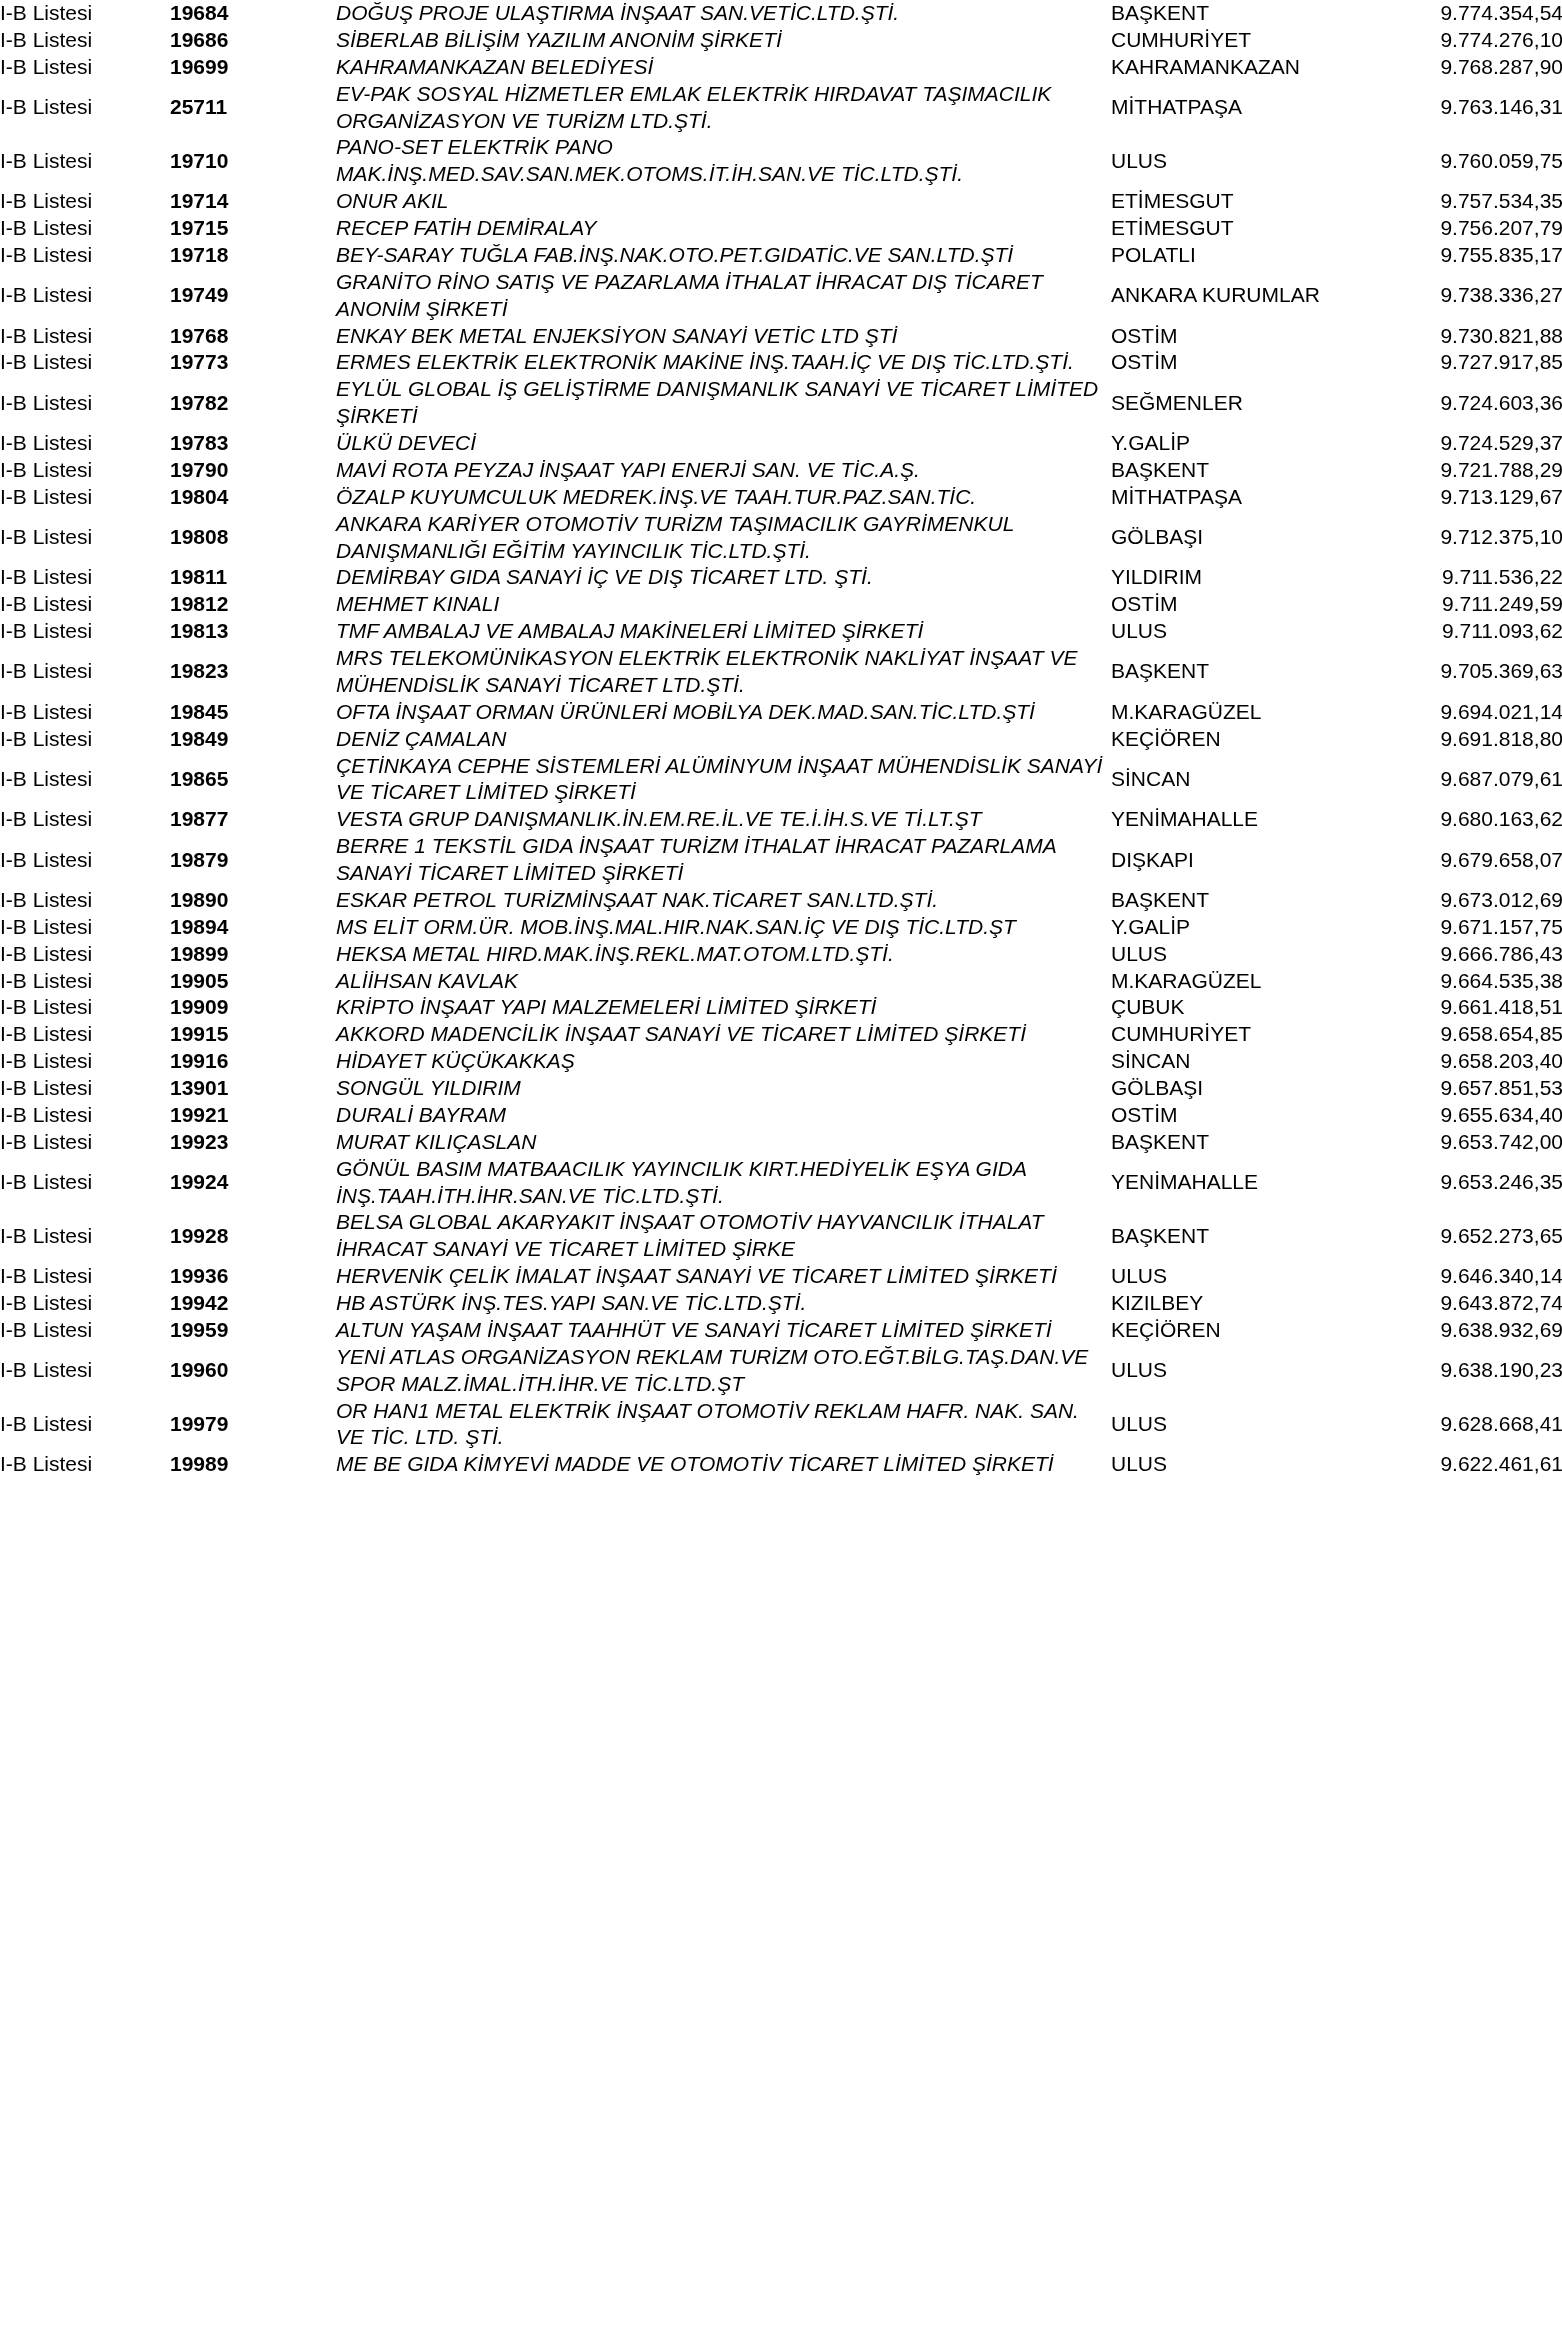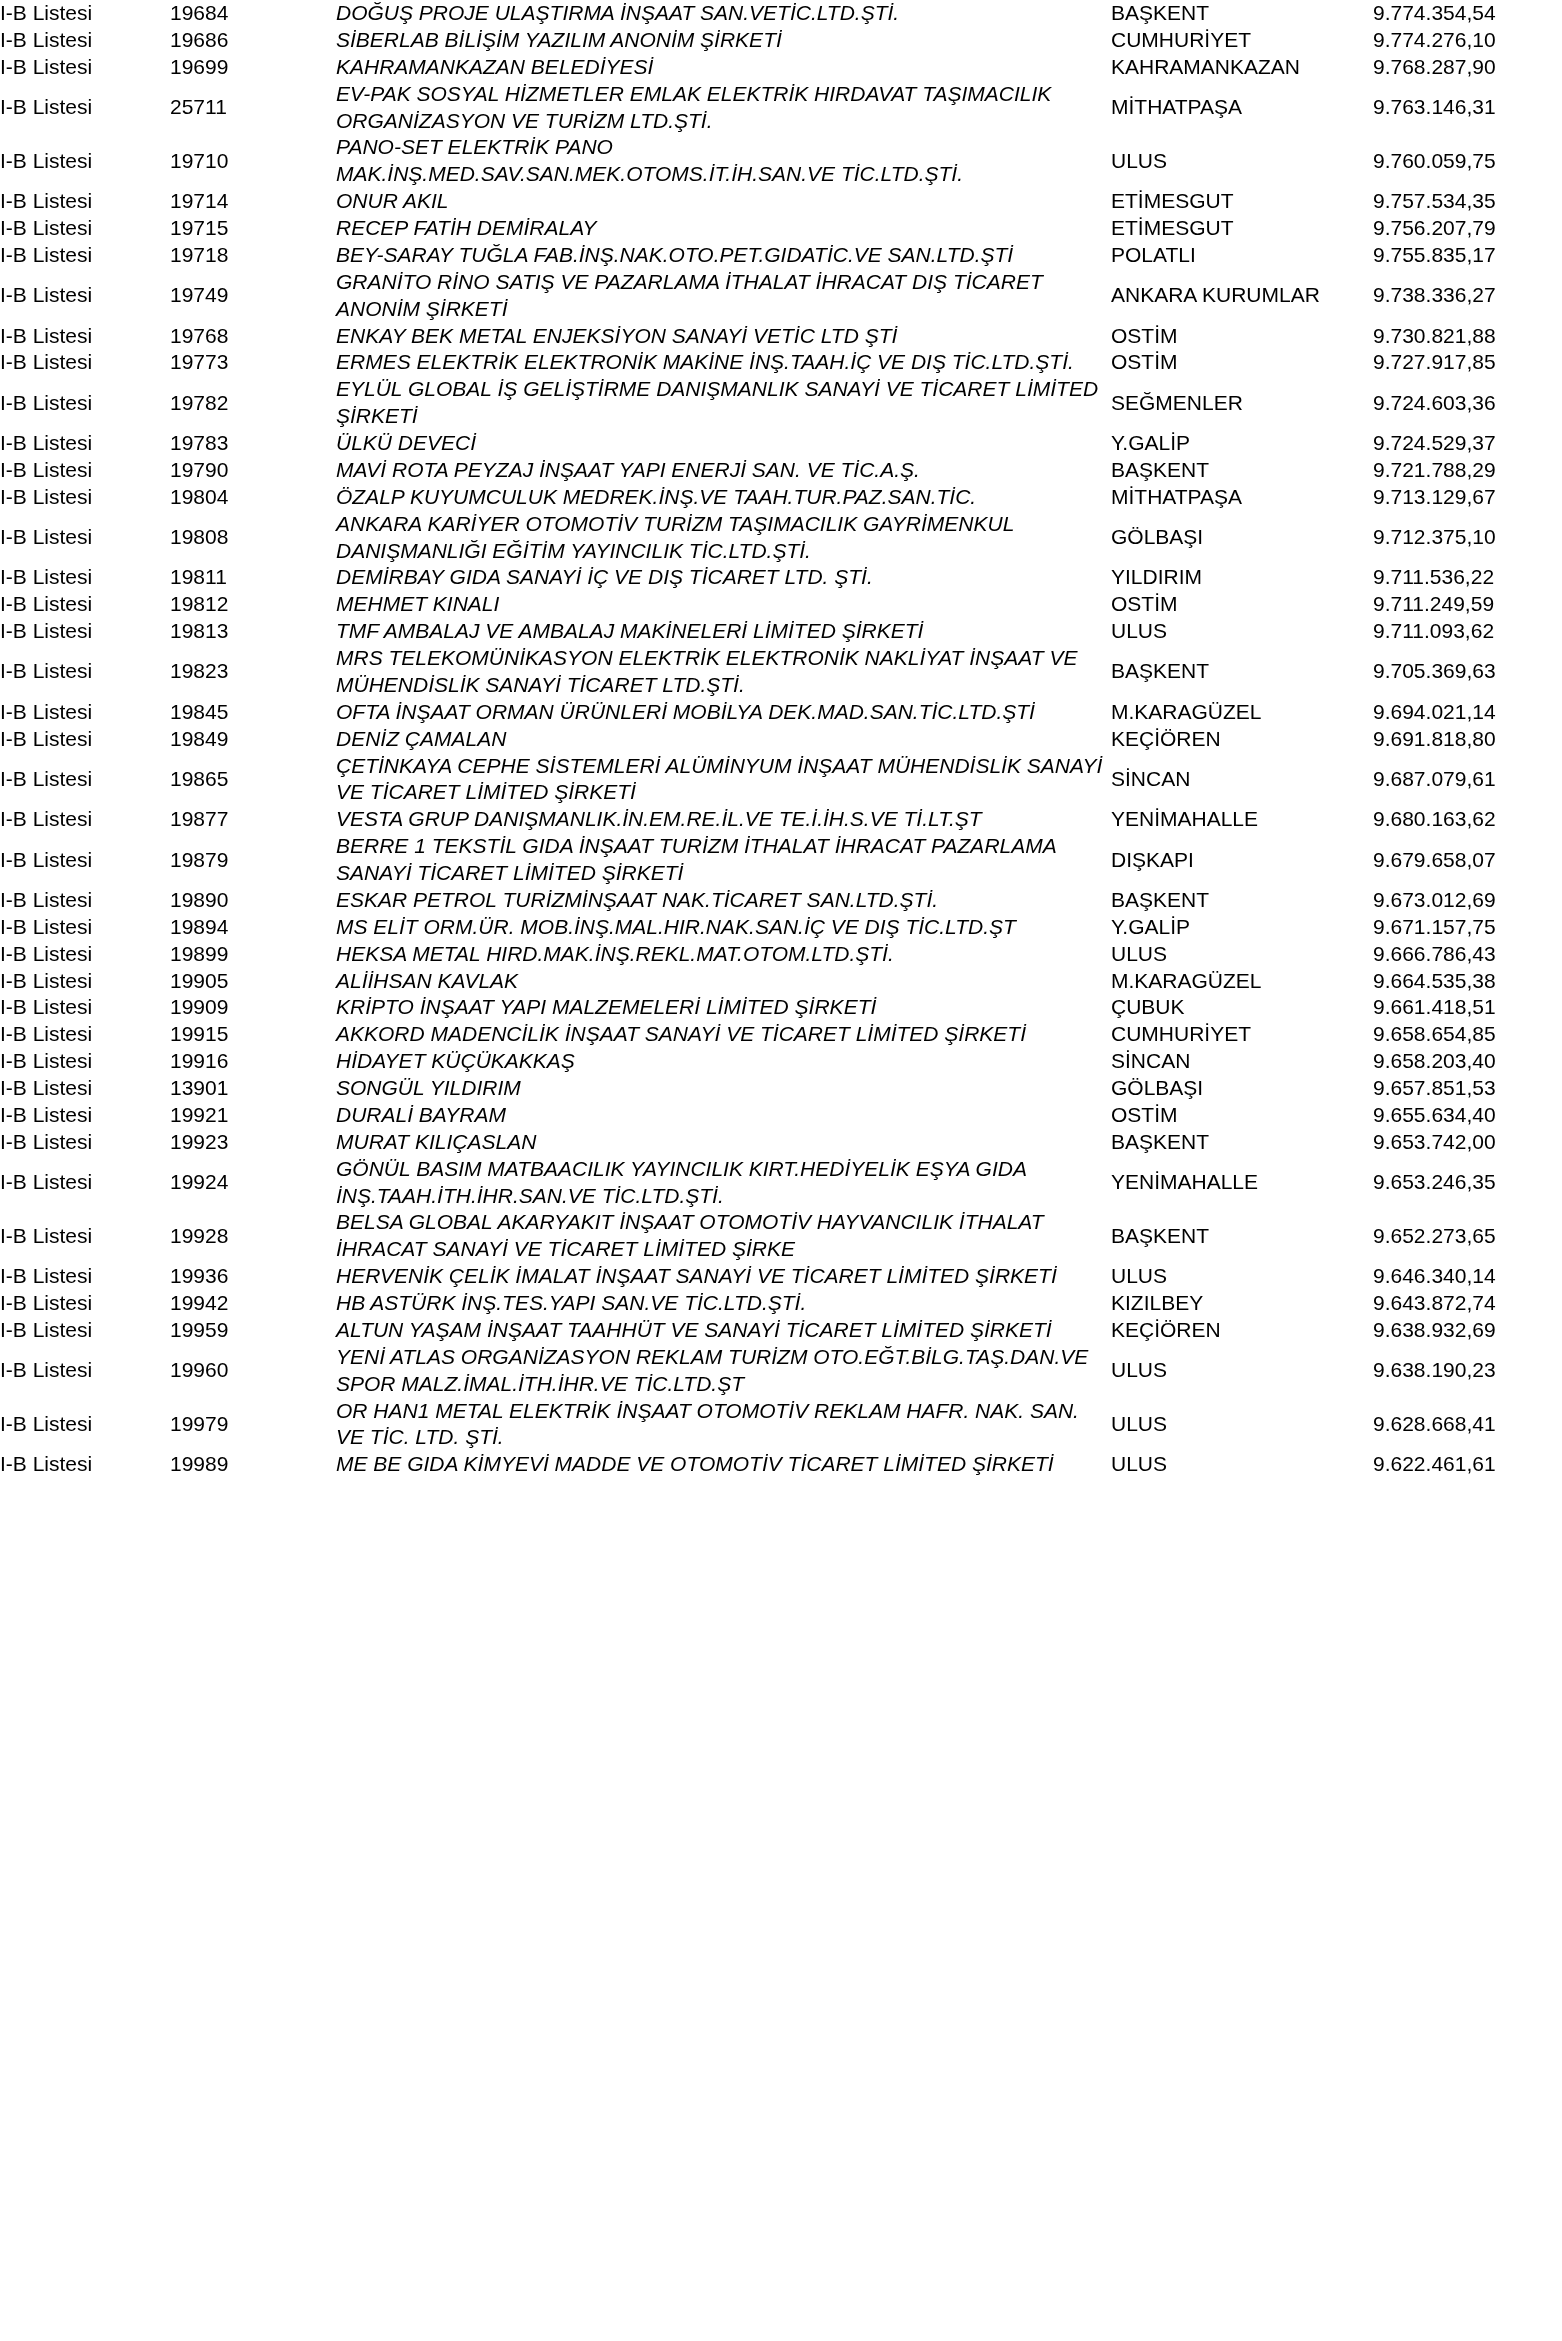--- a/index.html
+++ b/index.html
@@ -32,31 +32,32 @@
     vertical-align: middle;
     border: 0;
     white-space: normal;
   }
   td.cell-list {
     padding-left: 10.8px;
     margin-left: 40px;
   }
   td.cell-rank {
     padding-left: 4.6px;
+    font-weight: bold;
   }
   td.cell-name {
     padding-right: 6.2px;
     font-style: italic;
   }
   td.cell-office {
     padding-left: 3.1px;
     padding-right: 4.6px;
   }
   td.cell-amount {
-    text-align: left;
+    text-align: right;
     padding-right: 28px;
     white-space: nowrap;
   }
 </style>
 </head>
 <body>
 
 <table id="tax-table">
   <colgroup>
     <col class="c-list">

